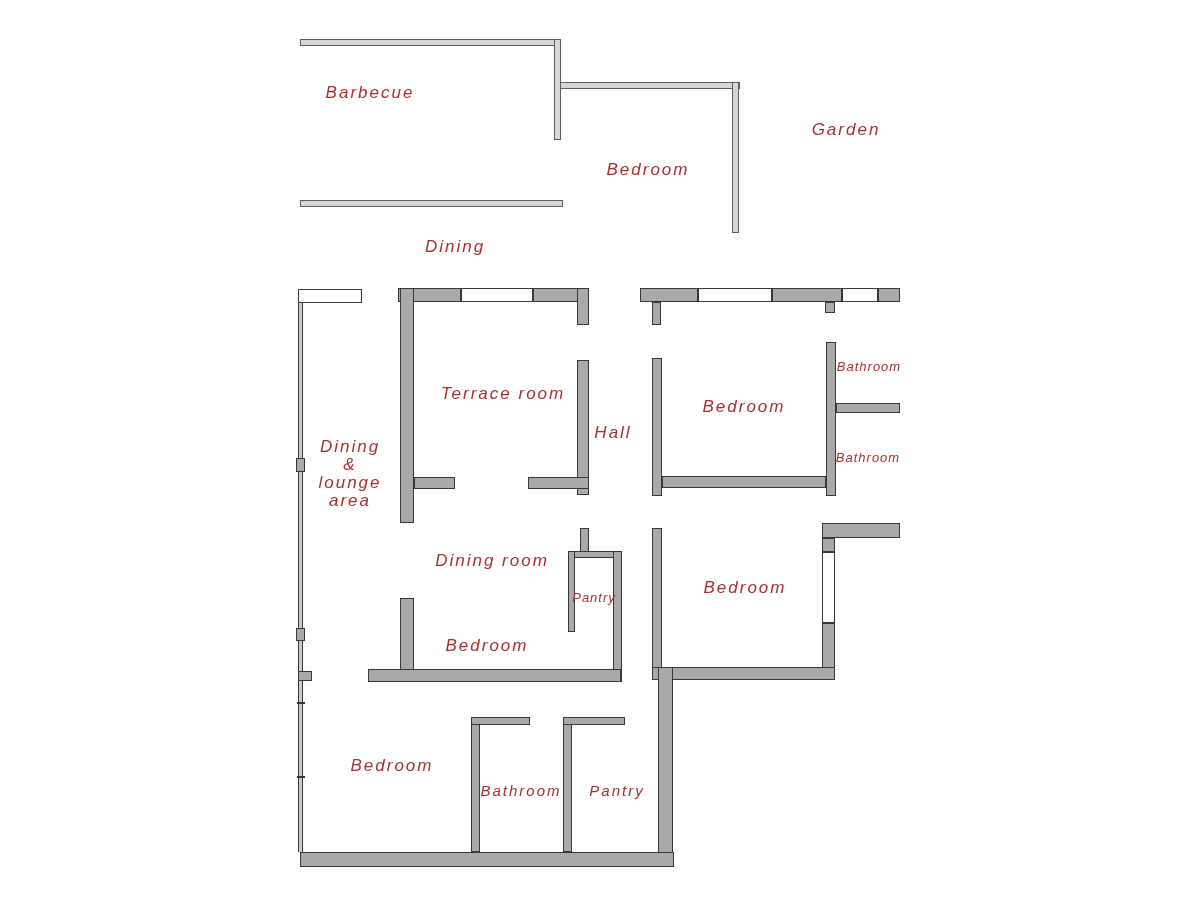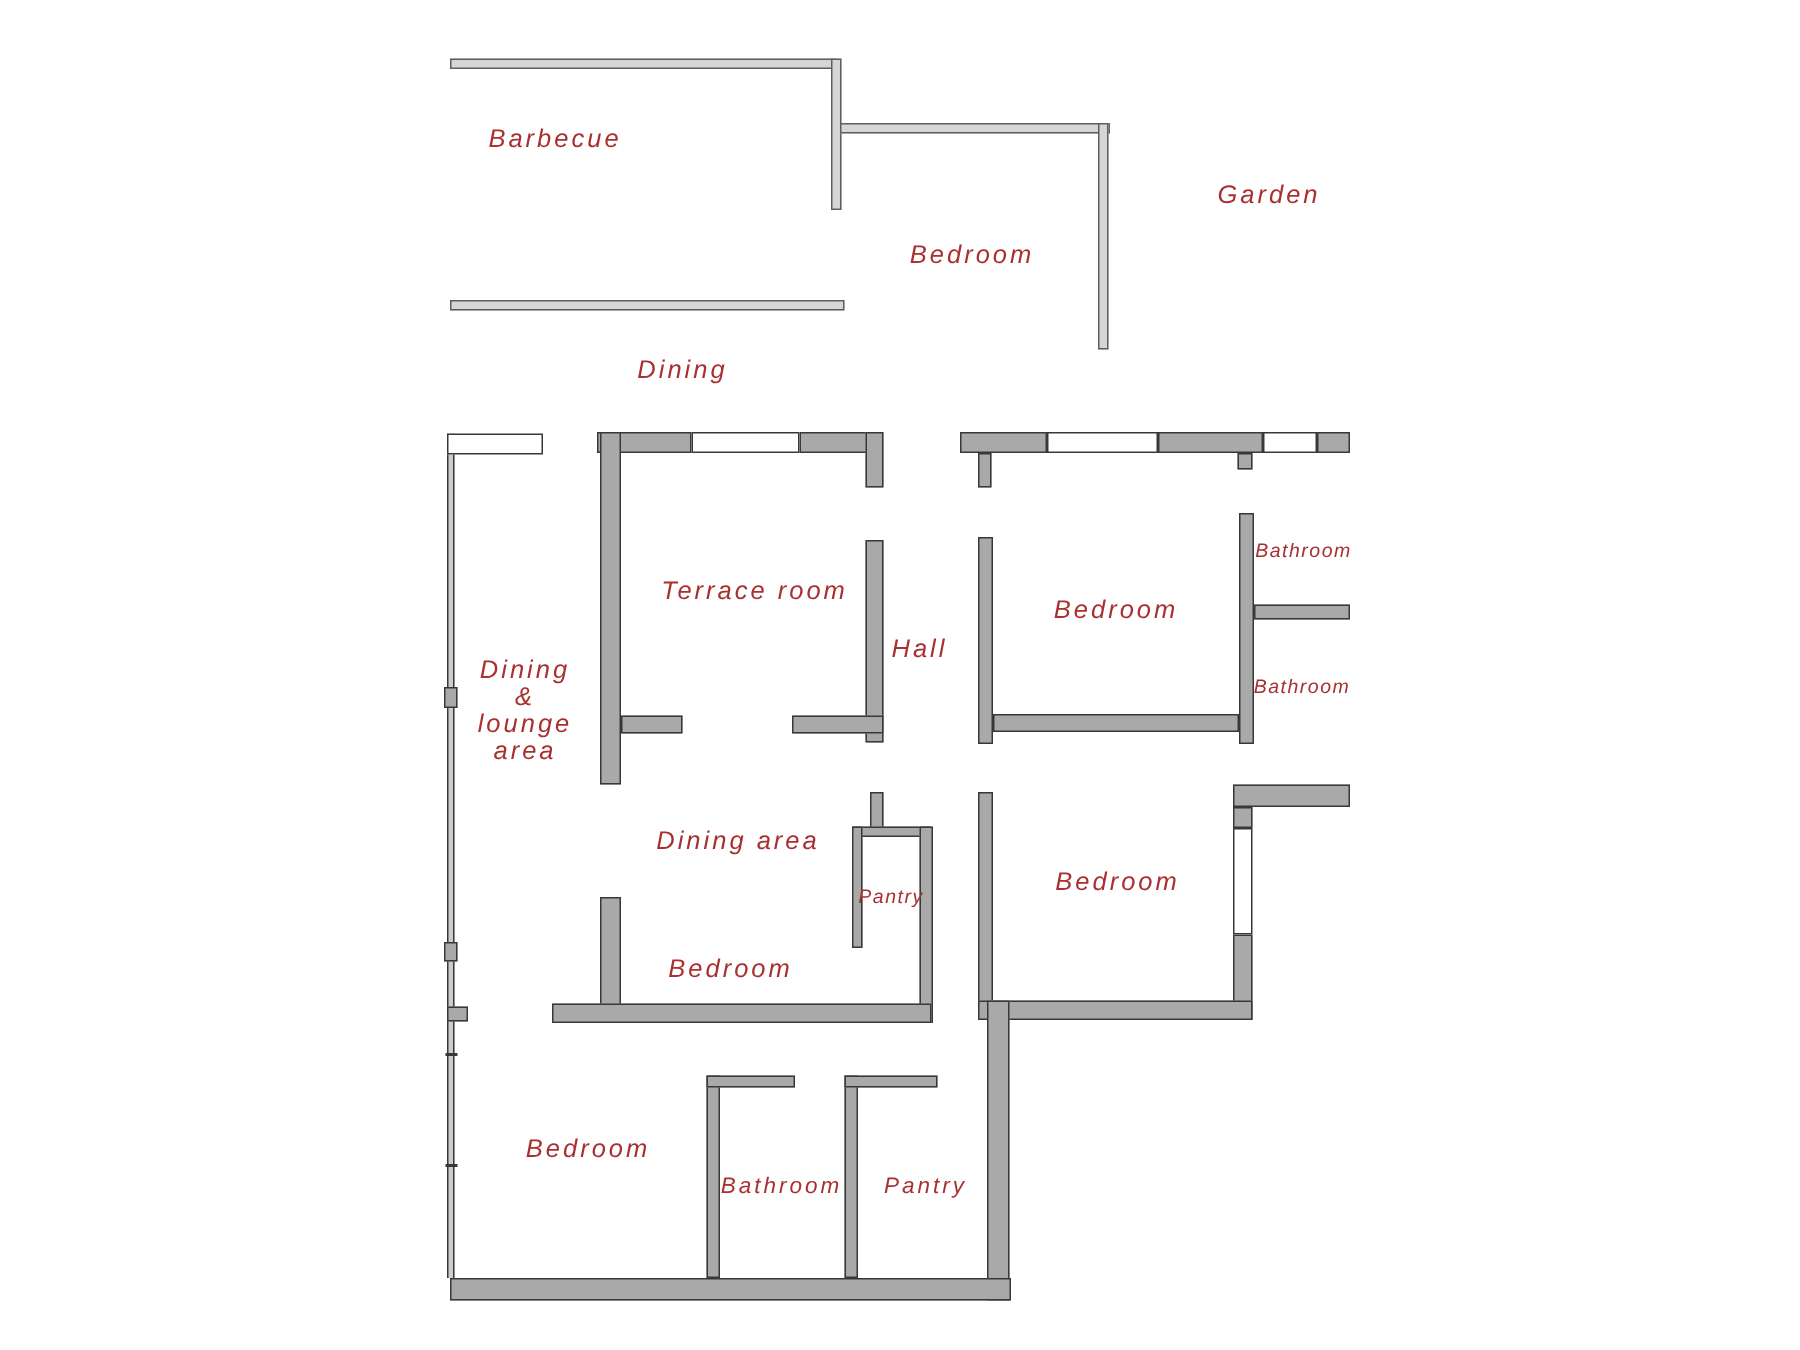--- a/index.html
+++ b/index.html
@@ -135,21 +135,21 @@
     <div class="room-label small" style="left: 868px; top: 458px; font-size: 13px;">
       <div>Bathroom</div>
     </div>
     <div class="room-label" style="left: 350px; top: 474px; font-size: 17px;">
       <div>Dining</div>
       <div>&amp;</div>
       <div>lounge</div>
       <div>area</div>
     </div>
     <div class="room-label" style="left: 492px; top: 561px; font-size: 17px;">
-      <div>Dining area</div>
+      <div>Dining room</div>
     </div>
     <div class="room-label small" style="left: 594px; top: 598px; font-size: 13px;">
       <div>Pantry</div>
     </div>
     <div class="room-label" style="left: 745px; top: 588px; font-size: 17px;">
       <div>Bedroom</div>
     </div>
     <div class="room-label" style="left: 487px; top: 646px; font-size: 17px;">
       <div>Bedroom</div>
     </div>

